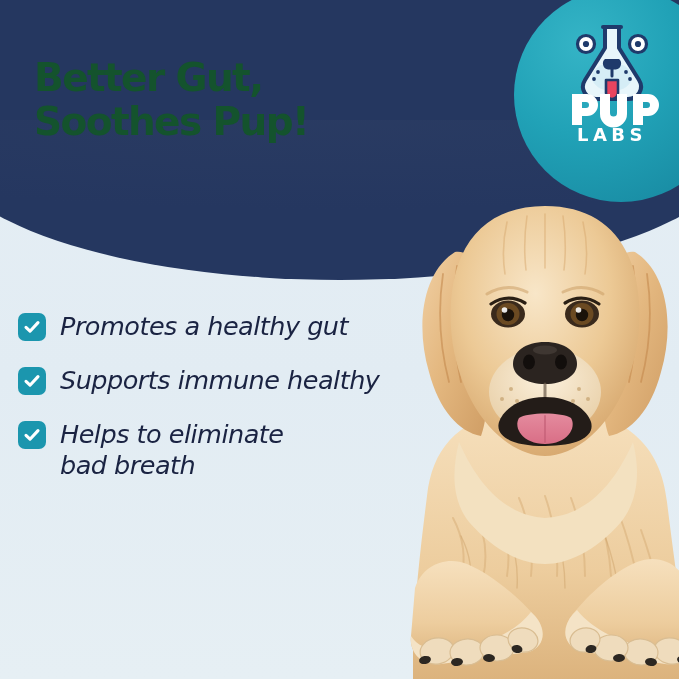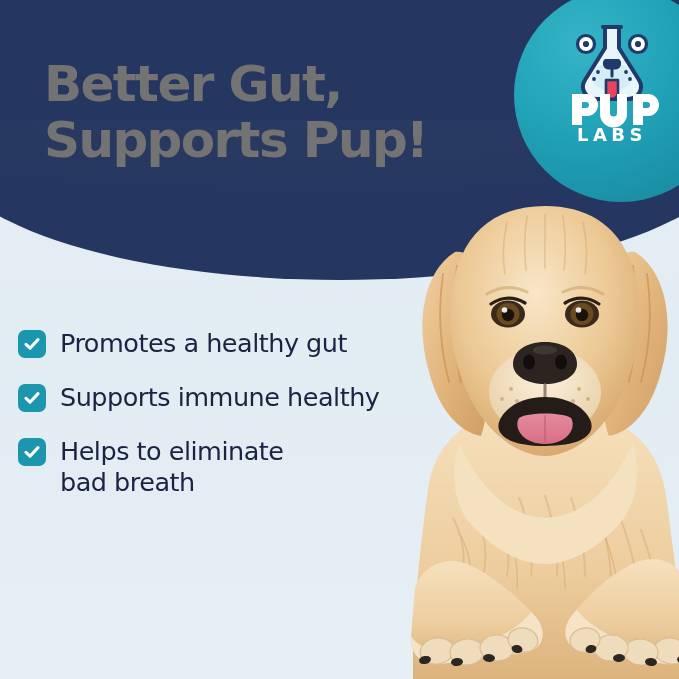--- a/index.html
+++ b/index.html
@@ -79,39 +79,40 @@
     width: 300px;
     height: 483px;
     z-index: 4;
     overflow: hidden;
   }
   .dog-wrap svg { display:block; width:100%; height:100%; }
 
   
   .headline {
     position: absolute;
-    left: 44px;
+    left: 34px;
     top: 56px;
     width: 470px;
     z-index: 5;
-    color: #737373;
-    font-size: 50px;
+    color: #14532d;
+    font-size: 39px;
     font-weight: bold;
     line-height: 1.12;
     letter-spacing: -1.6px;
   }
   .headline .line { display:block; white-space: nowrap; }
 
   
   .benefits {
     position: absolute;
     left: 18px;
-    top: 328px;
+    top: 311px;
     width: 500px;
     z-index: 5;
+    font-style: italic;
   }
   .benefit-row {
     display: flex;
     align-items: flex-start;
     margin-bottom: 23px;
   }
   .benefit-row:last-child { margin-bottom: 16px; }
 
   .check-box {
     flex: 0 0 auto;
@@ -344,21 +345,21 @@
         <circle cx="122" cy="205" r="2"></circle>
         <circle cx="184" cy="193" r="2"></circle>
         <circle cx="193" cy="203" r="2"></circle>
         <circle cx="178" cy="205" r="2"></circle>
       </g>
     </svg>
   </div>
 
   <div class="headline">
     <span class="line">Better Gut,</span>
-    <span class="line">Supports Pup!</span>
+    <span class="line">Soothes Pup!</span>
   </div>
 
   <div class="benefits">
 
     <div class="benefit-row">
       <span class="check-box">
         <svg viewBox="0 0 18 18" xmlns="http://www.w3.org/2000/svg">
           <path d="M3 9.4 L7 13.2 L15 4.6" fill="none" stroke="#ffffff" stroke-width="3.1" stroke-linecap="round" stroke-linejoin="round"></path>
         </svg>
       </span>

